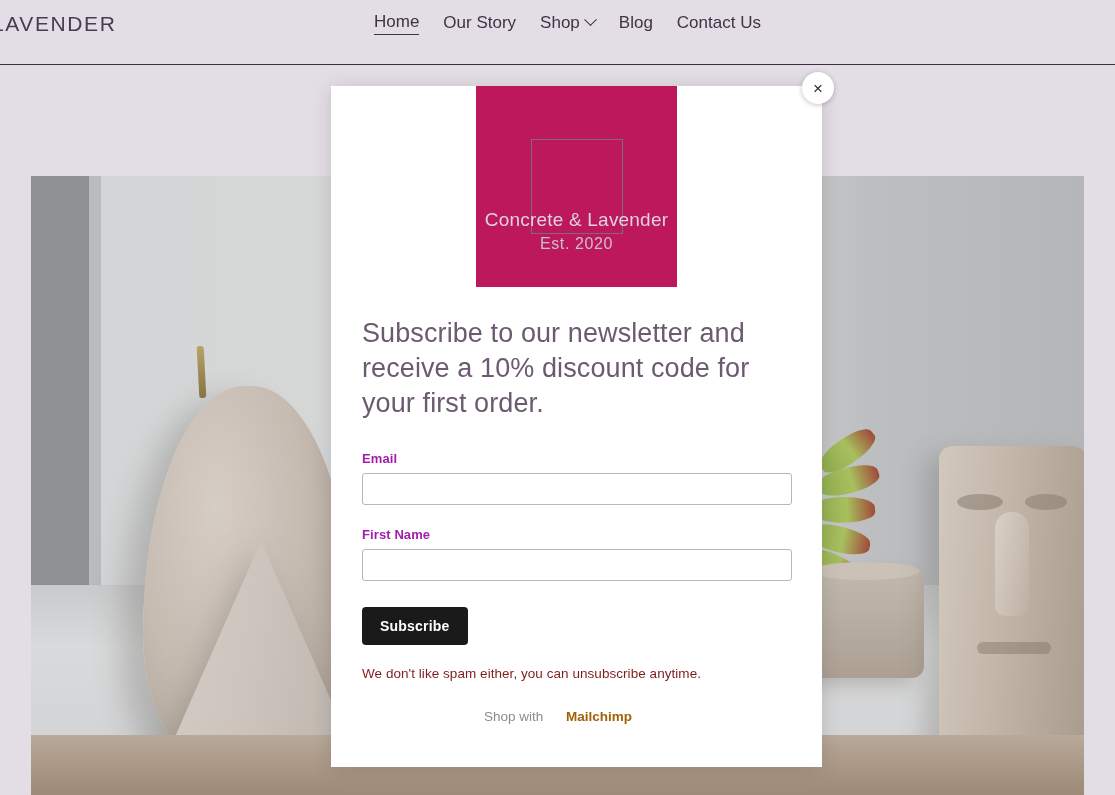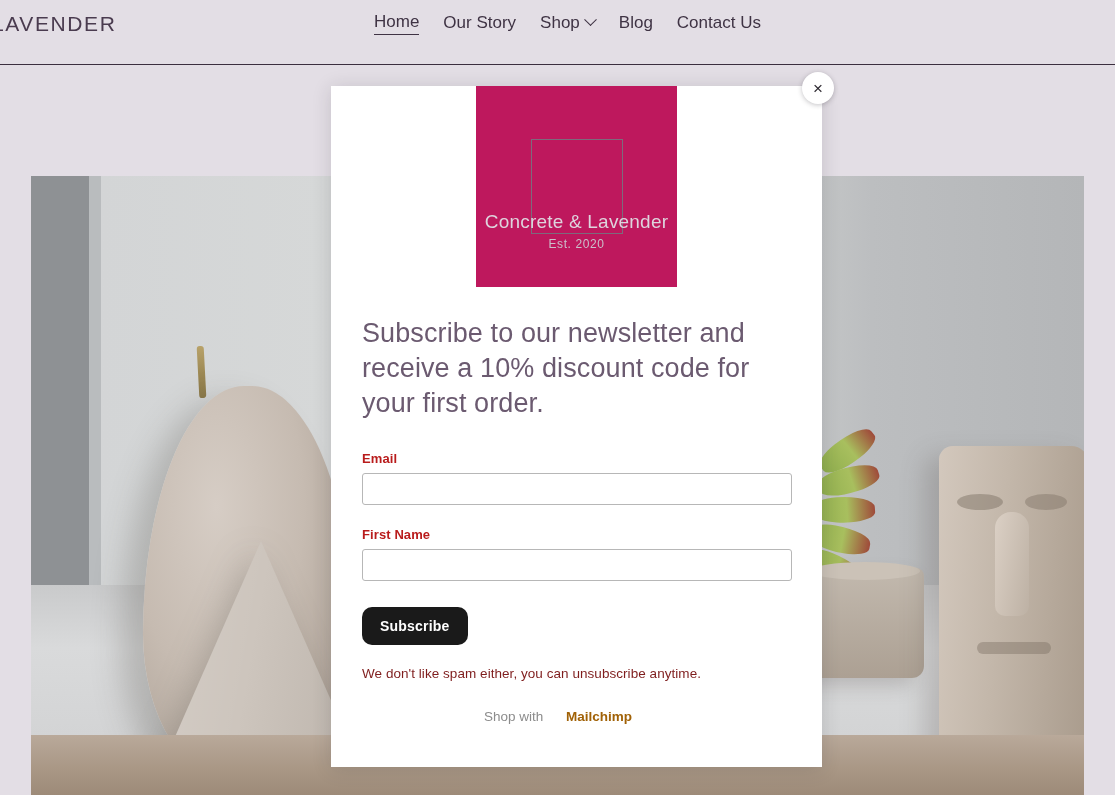--- a/index.html
+++ b/index.html
@@ -341,21 +341,21 @@
     text-align: center;
     white-space: nowrap;
   }
   .modal-logo-name {
     font-size: 19px;
     color: #ded4dd;
     letter-spacing: 0.2px;
     line-height: 1.1;
   }
   .modal-logo-est {
-    font-size: 12px;
+    font-size: 16px;
     color: #cbbfca;
     letter-spacing: 0.6px;
     margin-top: 4px;
   }
 
   .modal-body {
     position: absolute;
     left: 31px;
     top: 230px;
     width: 430px;
@@ -369,21 +369,21 @@
     letter-spacing: 0.1px;
   }
 
   .field-group { margin-top: 22px; }
   .field-group.first { margin-top: 30px; }
 
   .field-label {
     display: block;
     font-size: 13px;
     font-weight: bold;
-    color: #b91c1c;
+    color: #a21caf;
     margin-bottom: 7px;
     letter-spacing: 0.1px;
   }
 
   .field-input {
     display: block;
     width: 430px;
     height: 32px;
     border: 1px solid #b7b7b7;
     border-radius: 3px;
@@ -393,21 +393,21 @@
     font-family: "Liberation Sans", sans-serif;
     color: #333;
     outline: none;
   }
 
   .subscribe-button {
     margin-top: 26px;
     background: #1a1a1a;
     color: #ffffff;
     border: none;
-    border-radius: 10px;
+    border-radius: 4px;
     font-size: 14px;
     font-weight: bold;
     padding: 11px 18px;
     cursor: pointer;
     font-family: "Liberation Sans", sans-serif;
     letter-spacing: 0.2px;
   }
 
   .spam-note {
     margin-top: 21px;

